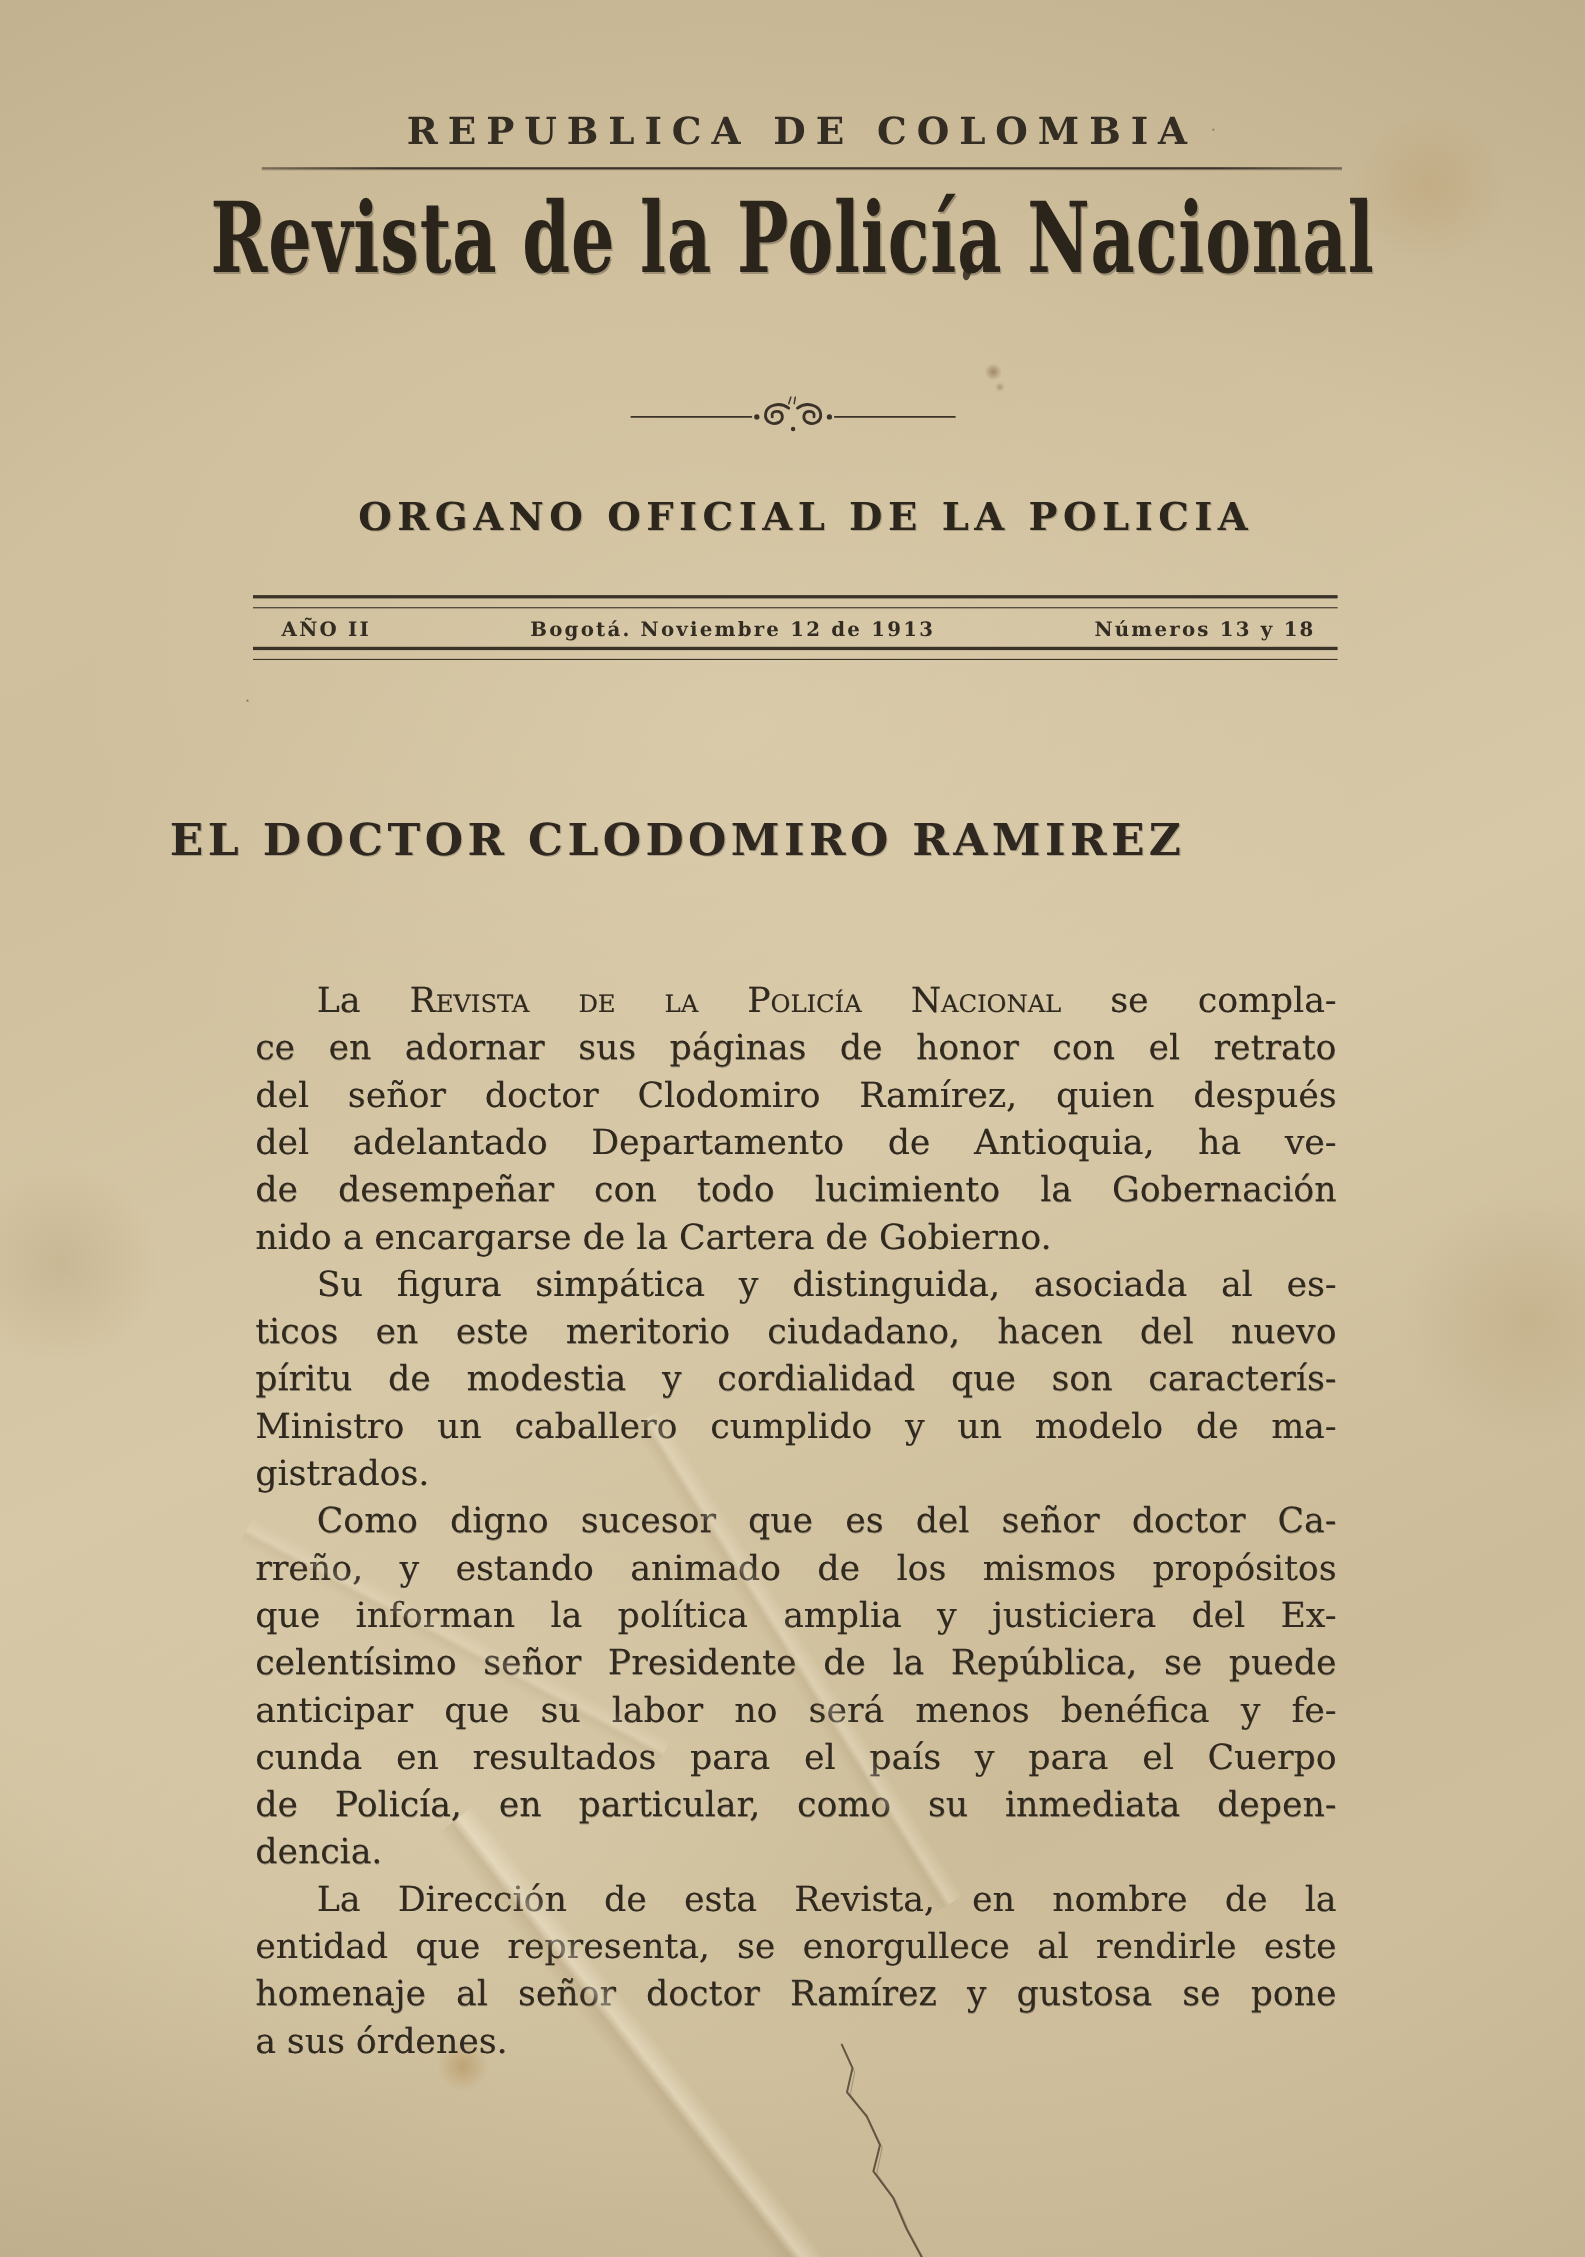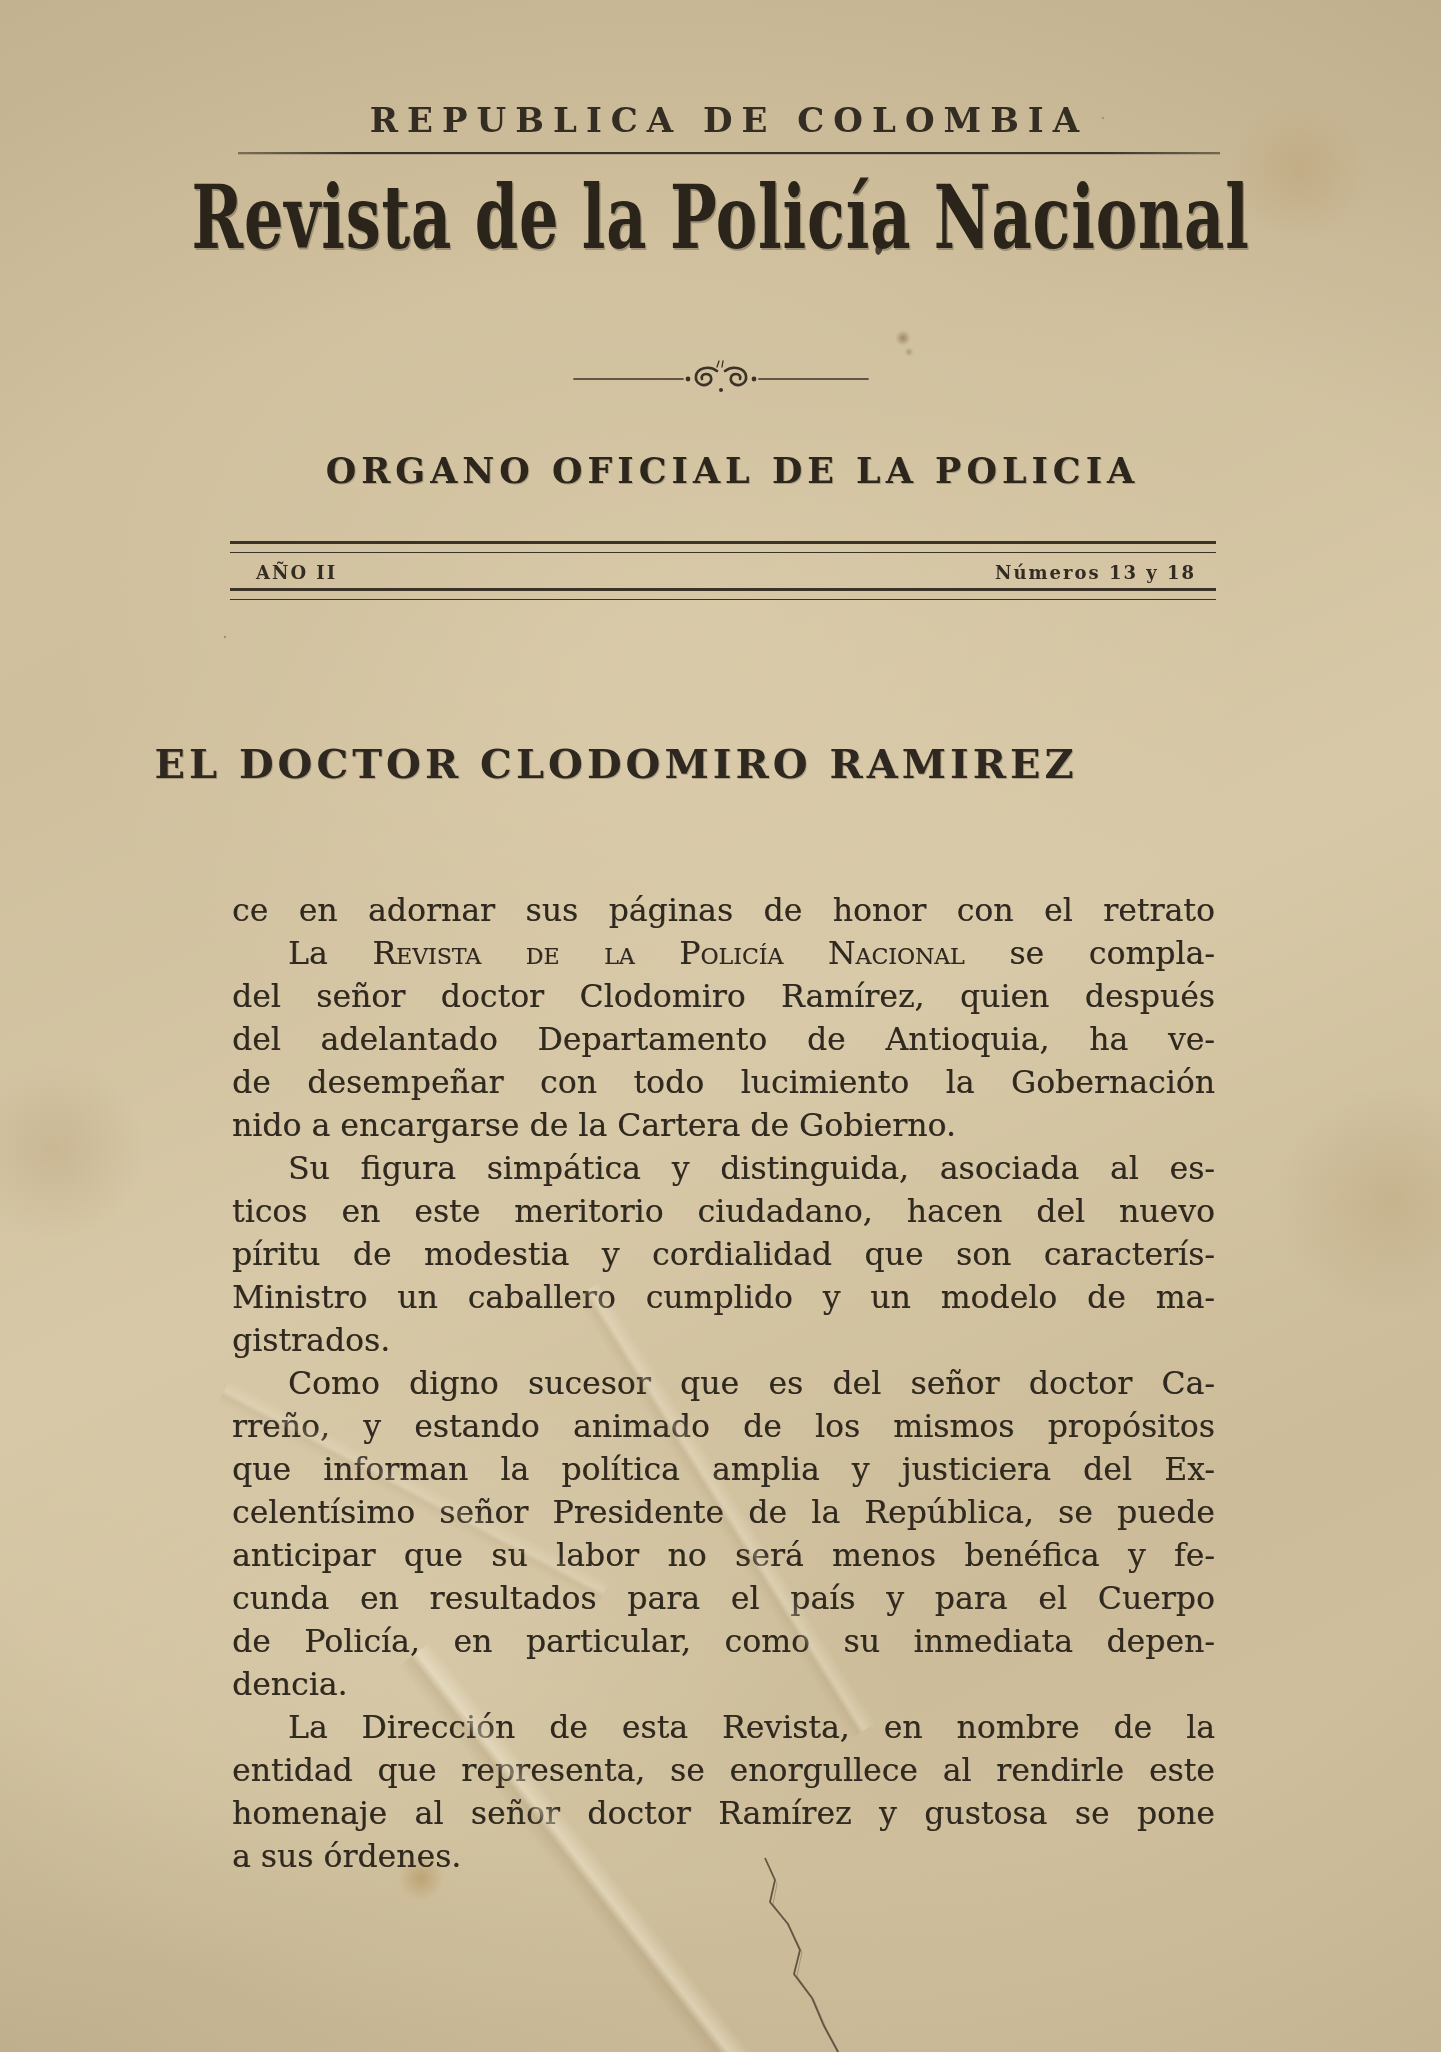--- a/index.html
+++ b/index.html
@@ -130,31 +130,32 @@
       </g>
     </svg>
   </div>
 
   <h2 class="subtitle">ORGANO OFICIAL DE LA POLICIA</h2>
 
   <div class="issue-bar">
     <div class="dbl-rule"></div>
     <div class="issue-row">
       <span>AÑO II</span>
+      <span>Bogotá. Noviembre 12 de 1913</span>
       <span>Números 13 y 18</span>
     </div>
     <div class="dbl-rule"></div>
   </div>
 
   <h3 class="article-heading">EL DOCTOR CLODOMIRO RAMIREZ</h3>
 
   <div class="article-body" id="article-body">
       <div>
+        <div class="line indent"><span>La </span><span class="sc">Revista de la Policía Nacional</span><span> se compla-</span></div>
         <div class="line"><span>ce en adornar sus páginas de honor con el retrato</span></div>
-        <div class="line indent"><span>La </span><span class="sc">Revista de la Policía Nacional</span><span> se compla-</span></div>
         <div class="line"><span>del señor doctor Clodomiro Ramírez, quien después</span></div>
         <div class="line"><span>del adelantado Departamento de Antioquia, ha ve-</span></div>
         <div class="line"><span>de desempeñar con todo lucimiento la Gobernación</span></div>
         <div class="line last"><span>nido a encargarse de la Cartera de Gobierno.</span></div>
       </div>
       <div>
         <div class="line indent"><span>Su figura simpática y distinguida, asociada al es-</span></div>
         <div class="line"><span>ticos en este meritorio ciudadano, hacen del nuevo</span></div>
         <div class="line"><span>píritu de modestia y cordialidad que son caracterís-</span></div>
         <div class="line"><span>Ministro un caballero cumplido y un modelo de ma-</span></div>

